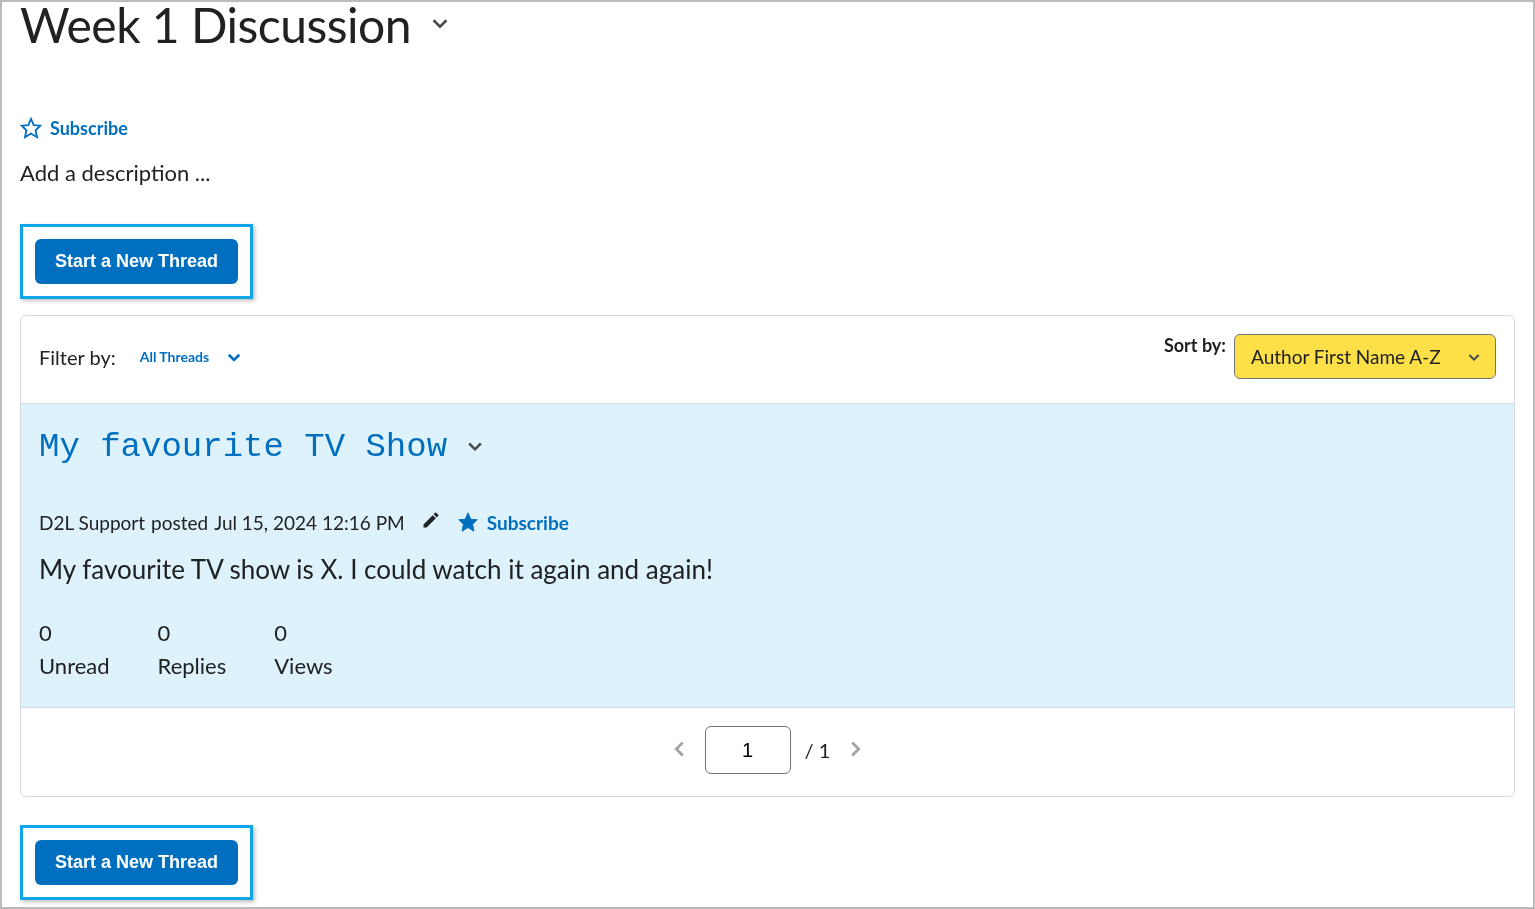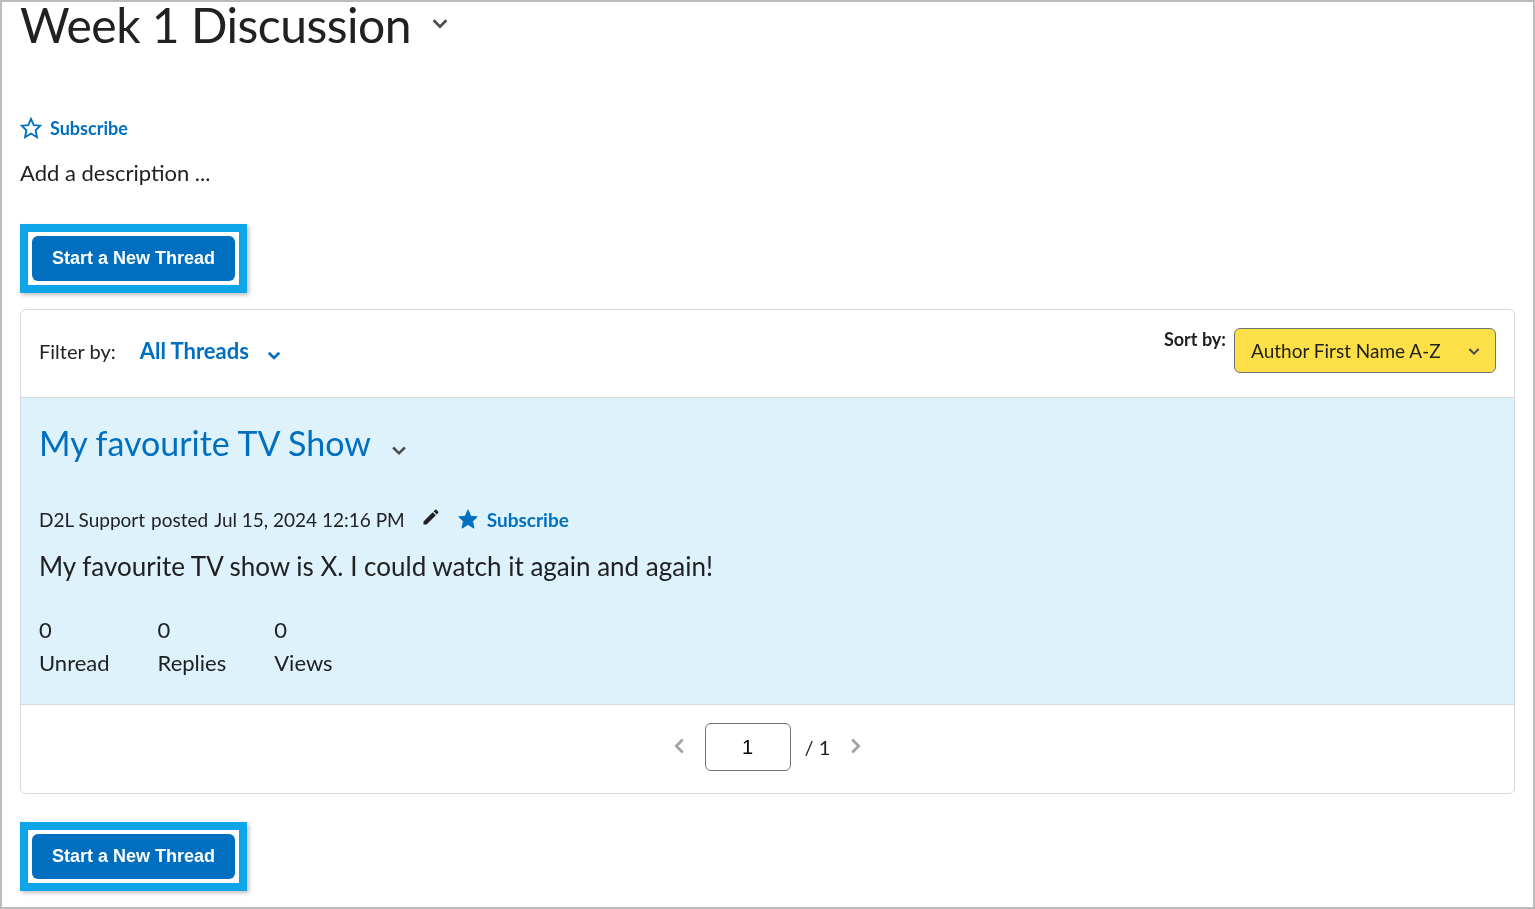--- a/index.html
+++ b/index.html
@@ -60,23 +60,23 @@
       font-size: 18px;
       font-weight: 700;
     }
     .description {
       margin-top: 20px;
       font-size: 22px;
       color: #202122;
       font-weight: 400;
     }
     .highlight-box {
-      border: 8px solid #0ea5e9;
+      border: 3px solid #0ea5e9;
       display: inline-block;
-      padding: 4px;
+      padding: 12px;
       margin-top: 38px;
       box-shadow: 2px 2px 4px rgba(0,0,0,0.25);
     }
     .btn-primary {
       background: #006fbf;
       color: #fff;
       border: none;
       border-radius: 6px;
       padding: 12px 20px;
       font-size: 18px;
@@ -99,24 +99,24 @@
       display: flex;
       align-items: center;
       gap: 24px;
     }
     .filter-label {
       font-size: 20px;
       color: #202122;
     }
     .filter-dropdown {
       display: flex;
-      align-items: flex-end;
+      align-items: center;
       gap: 16px;
       color: #006fbf;
-      font-size: 22px;
+      font-size: 14px;
       font-weight: 700;
       cursor: pointer;
     }
     .sort-col {
       display: flex;
       gap: 8px;
     }
     .sort-label {
       font-size: 18px;
       font-weight: 700;
@@ -142,22 +142,23 @@
       transform: translateY(-50%);
       pointer-events: none;
     }
     .thread-item {
       background: #def2fb;
       border-top: 1px solid #d3d9de;
       padding: 24px 18px 28px 18px;
     }
     .thread-title-row {
       display: flex;
-      align-items: flex-end;
+      align-items: center;
       gap: 18px;
+      font-family: Liberation Mono, monospace;
     }
     .thread-title {
       font-size: 34px;
       font-weight: 400;
       color: #006fbf;
     }
     .thread-title-chev {
       margin-top: 2px;
     }
     .thread-meta {

